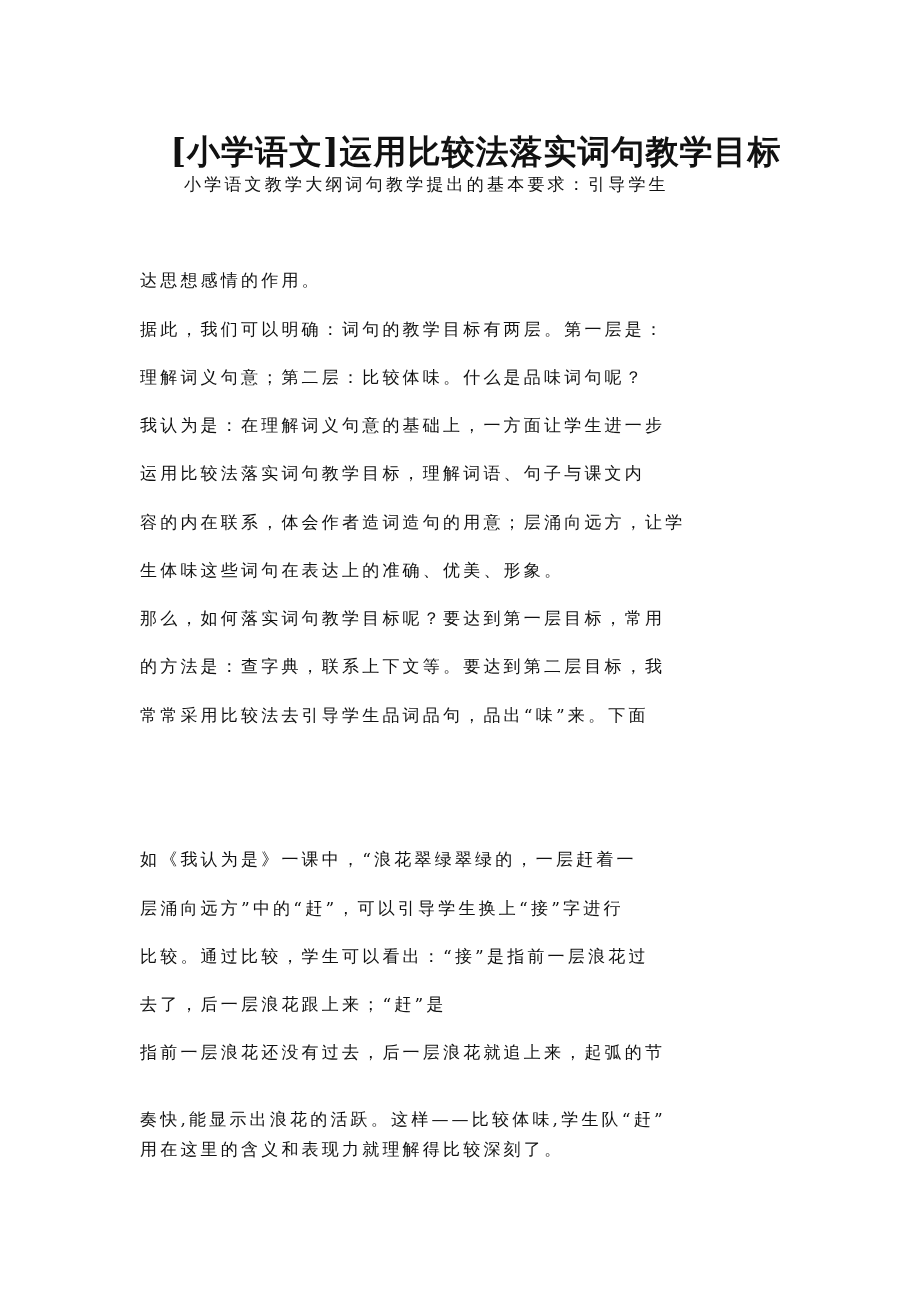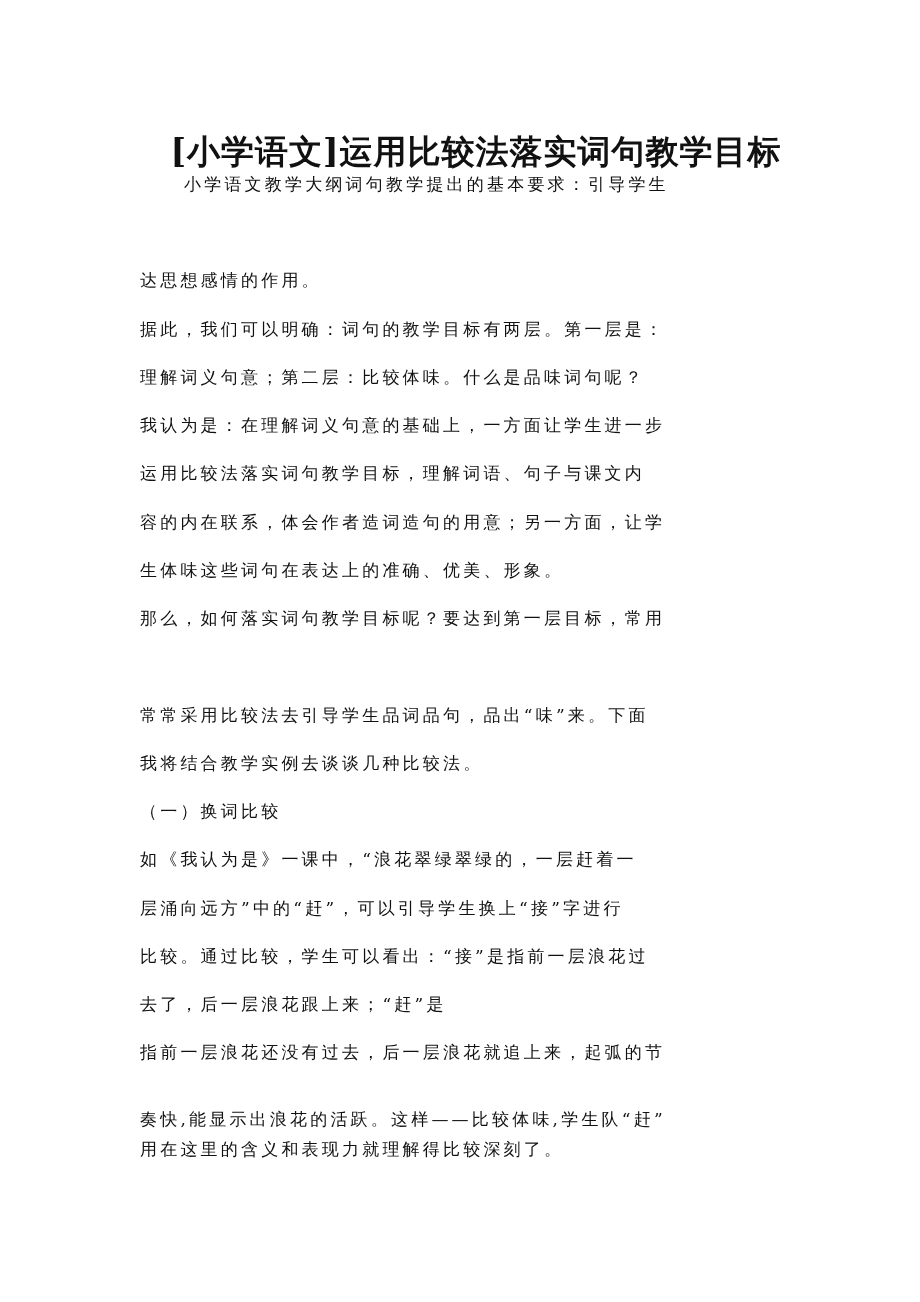--- a/index.html
+++ b/index.html
@@ -54,28 +54,27 @@
 <div class="page">
   <h1 class="title">[小学语文]运用比较法落实词句教学目标</h1>
 
   <p class="line indent" style="top:168px">小学语文教学大纲词句教学提出的基本要求：引导学生</p>
   <p class="line" style="top:264px">达思想感情的作用。</p>
 
   <p class="line" style="top:313px">据此，我们可以明确：词句的教学目标有两层。第一层是：</p>
   <p class="line" style="top:361px">理解词义句意；第二层：比较体味。什么是品味词句呢？</p>
   <p class="line" style="top:409px">我认为是：在理解词义句意的基础上，一方面让学生进一步</p>
   <p class="line" style="top:457px">运用比较法落实词句教学目标，理解词语、句子与课文内</p>
-  <p class="line" style="top:506px">容的内在联系，体会作者造词造句的用意；另一方面，让学</p>
+  <p class="line" style="top:506px">容的内在联系，体会作者造词造句的用意；层涌向远方，让学</p>
   <p class="line" style="top:554px">生体味这些词句在表达上的准确、优美、形象。</p>
 
   <p class="line" style="top:602px">那么，如何落实词句教学目标呢？要达到第一层目标，常用</p>
+  <p class="line" style="top:650px">的方法是：查字典，联系上下文等。要达到第二层目标，我</p>
   <p class="line" style="top:699px">常常采用比较法去引导学生品词品句，品出“味”来。下面</p>
-  <p class="line" style="top:747px">我将结合教学实例去谈谈几种比较法。</p>
 
-  <p class="line heading-line" style="top:795px">（一）换词比较</p>
 
   <p class="line" style="top:843px">如《我认为是》一课中，“浪花翠绿翠绿的，一层赶着一</p>
   <p class="line" style="top:892px">层涌向远方”中的“赶”，可以引导学生换上“接”字进行</p>
   <p class="line" style="top:940px">比较。通过比较，学生可以看出：“接”是指前一层浪花过</p>
   <p class="line" style="top:988px">去了，后一层浪花跟上来；“赶”是</p>
 
   <p class="line" style="top:1036px">指前一层浪花还没有过去，后一层浪花就追上来，起弧的节</p>
   <p class="line" style="top:1103px">奏快,能显示出浪花的活跃。这样——比较体味,学生队“赶”</p>
   <p class="line" style="top:1133px">用在这里的含义和表现力就理解得比较深刻了。</p>
 </div>

